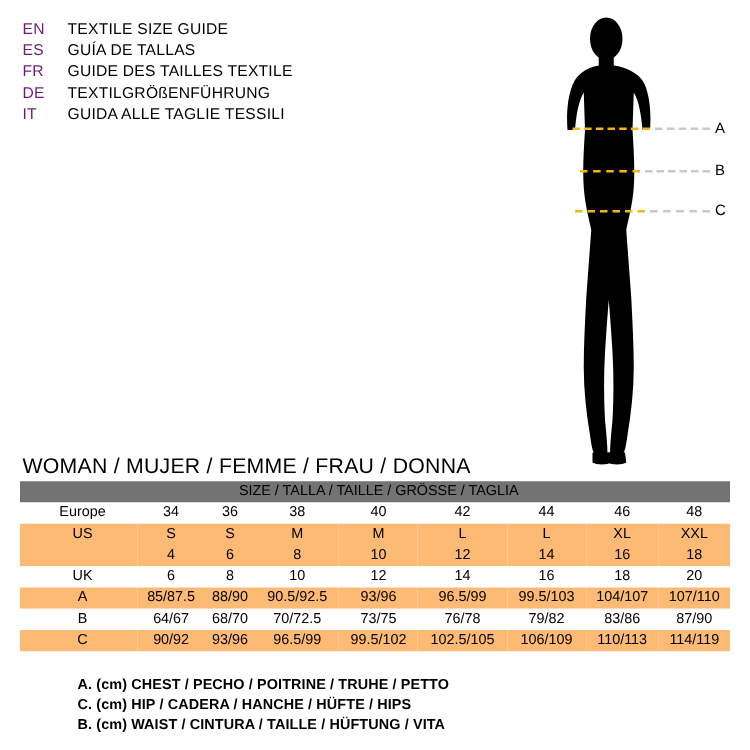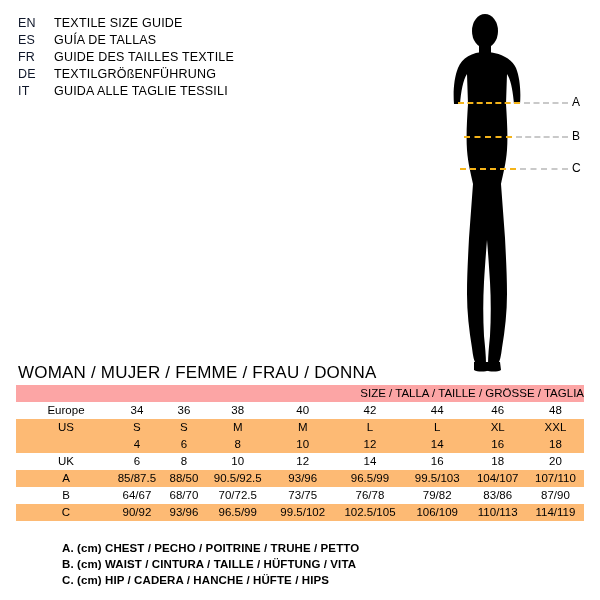--- a/index.html
+++ b/index.html
@@ -26,21 +26,21 @@
   .lang-row {
     display: flex;
     align-items: baseline;
     height: 17px;
     font-size: 12.5px;
     letter-spacing: 0.2px;
   }
   .lang-code {
     width: 36px;
     flex: 0 0 36px;
-    color: #0f172a;
+    color: #701a75;
   }
   .lang-text {
     white-space: nowrap;
   }
 
   
   .figure-wrap {
     position: absolute;
     left: 420px;
     top: 8px;
@@ -93,22 +93,22 @@
     font-weight: normal;
     text-align: center;
     color: #000;
   }
   .size-table .rowhead {
     text-align: center;
     padding-left: 6px;
     width: 88px;
   }
   .row-head-band td {
-    background: #fca5a5;
-    text-align: right;
+    background: #737373;
+    text-align: center;
     padding-left: 6px;
     font-size: 11.5px;
   }
   .row-grey td { background: #fdba74; }
   .row-white td { background: #ffffff; }
 
   
   .legend {
     position: absolute;
     left: 18px;
@@ -255,21 +255,21 @@
       <td>10</td>
       <td>12</td>
       <td>14</td>
       <td>16</td>
       <td>18</td>
       <td>20</td>
     </tr>
     <tr class="row-grey">
       <td class="rowhead">A</td>
       <td>85/87.5</td>
-      <td>88/50</td>
+      <td>88/90</td>
       <td>90.5/92.5</td>
       <td>93/96</td>
       <td>96.5/99</td>
       <td>99.5/103</td>
       <td>104/107</td>
       <td>107/110</td>
     </tr>
     <tr class="row-white">
       <td class="rowhead">B</td>
       <td>64/67</td>
@@ -290,15 +290,15 @@
       <td>102.5/105</td>
       <td>106/109</td>
       <td>110/113</td>
       <td>114/119</td>
     </tr>
   </tbody>
 </table>
 
 <div class="legend">
   <div class="legend-row">A. (cm) CHEST / PECHO / POITRINE / TRUHE / PETTO</div>
+  <div class="legend-row">C. (cm) HIP / CADERA / HANCHE / HÜFTE / HIPS</div>
   <div class="legend-row">B. (cm) WAIST / CINTURA / TAILLE / HÜFTUNG / VITA</div>
-  <div class="legend-row">C. (cm) HIP / CADERA / HANCHE / HÜFTE / HIPS</div>
 </div>
 
 </body></html>

